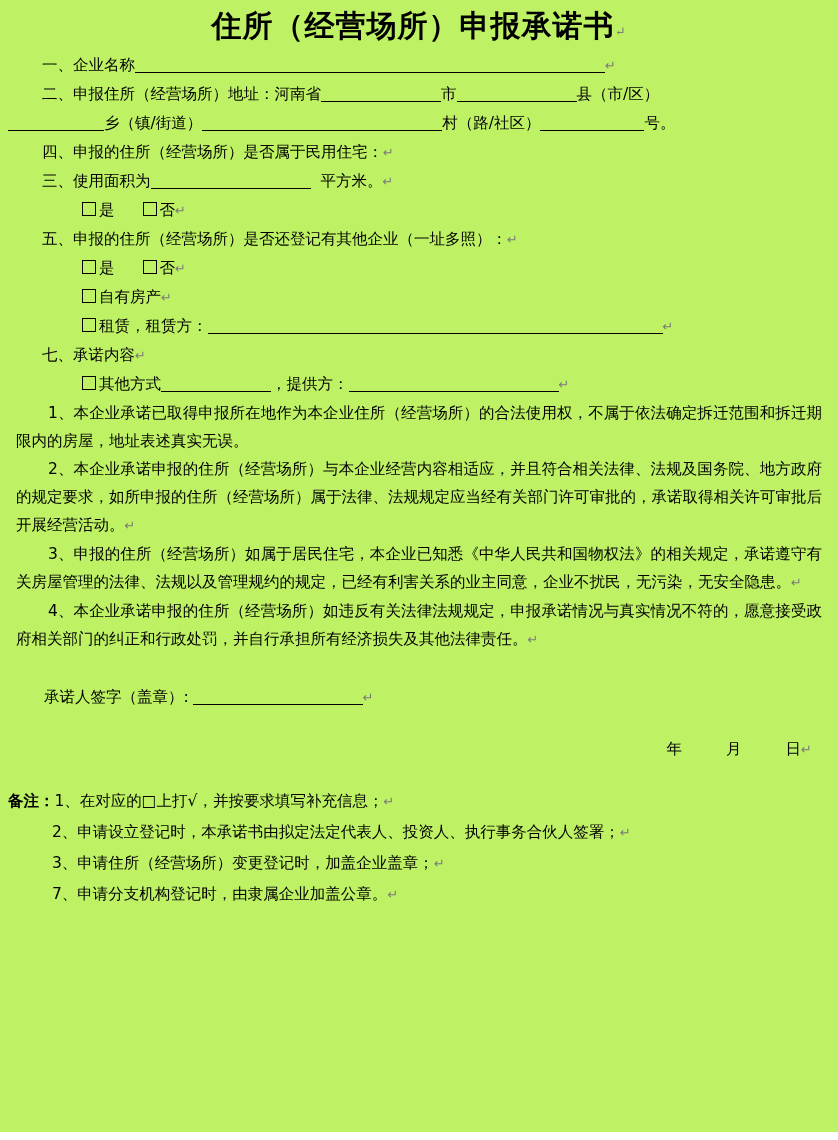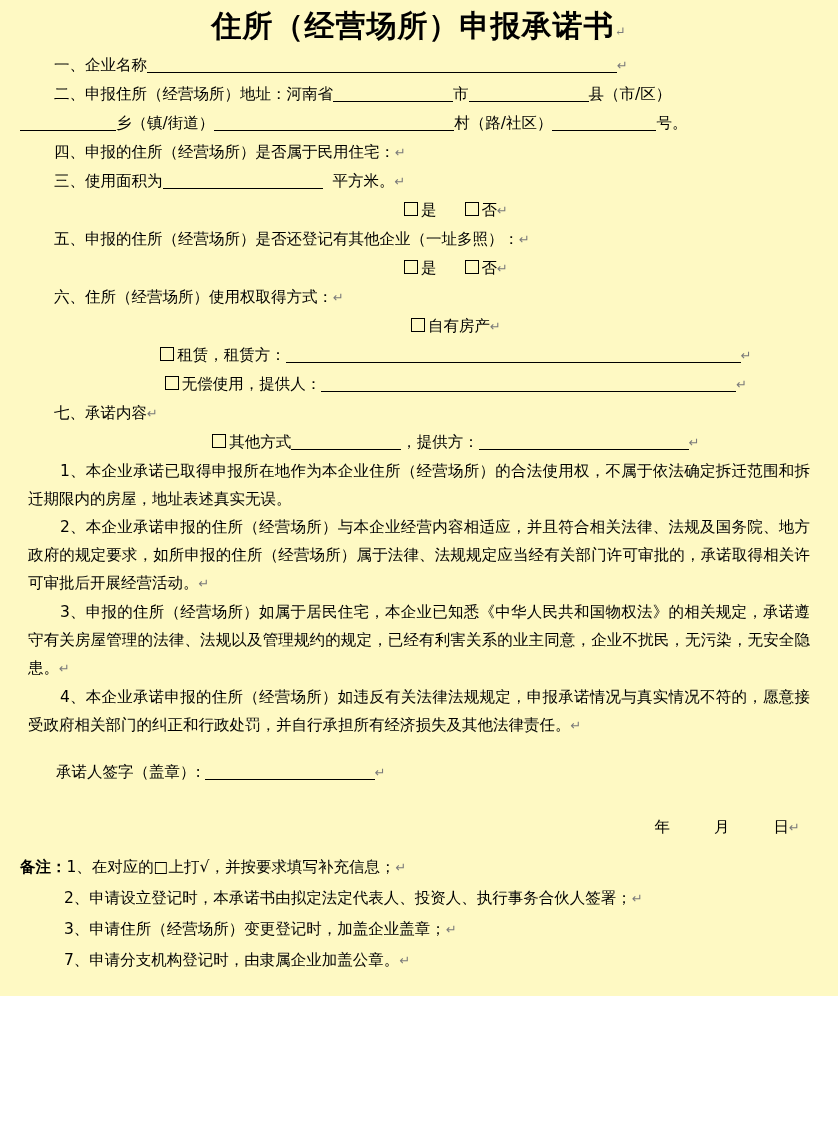--- a/index.html
+++ b/index.html
@@ -7,25 +7,25 @@
     padding: 0;
     background: #ffffff;
   }
   body {
     font-family: "DejaVu Sans", "Liberation Sans", sans-serif;
     color: #000000;
   }
   .page {
     position: relative;
     width: 838px;
-    height: 996px;
-    background: #fef9c3;
+    height: 1132px;
+    background: #bef264;
     overflow: hidden;
     box-sizing: border-box;
-    padding: 0 20px;
+    padding: 0 8px;
   }
   .title {
     text-align: center;
     font-family: "DejaVu Serif", "Liberation Serif", serif;
     font-weight: bold;
     font-size: 30px;
     letter-spacing: 1px;
     margin: 6px 0 4px 0;
     white-space: nowrap;
   }
@@ -34,21 +34,21 @@
     font-size: 13px;
     font-weight: normal;
     vertical-align: baseline;
   }
   .line {
     font-size: 15.5px;
     line-height: 29px;
     white-space: nowrap;
   }
   .ind1 { padding-left: 34px; }
-  .ind2 { padding-left: 74px; text-align: center; }
+  .ind2 { padding-left: 74px; }
   .ind3 { padding-left: 0px; }
   .para {
     font-size: 15.5px;
     line-height: 28px;
     text-indent: 32px;
     padding-left: 8px;
     padding-right: 8px;
     text-align: justify;
   }
   .u {
@@ -61,38 +61,38 @@
     display: inline-block;
     width: 12px;
     height: 12px;
     border: 1px solid #000;
     vertical-align: -1px;
     margin-right: 3px;
   }
   .gap { display: inline-block; }
   .sig {
     font-size: 15.5px;
-    line-height: 29px;
+    line-height: 23px;
     padding-left: 36px;
-    margin-top: 18px;
+    margin-top: 32px;
     white-space: nowrap;
   }
   .datel {
     font-size: 15.5px;
     line-height: 29px;
     margin-top: 26px;
     padding-right: 18px;
     text-align: right;
     white-space: nowrap;
   }
   .remark-head {
     font-size: 15.5px;
     line-height: 30px;
     font-weight: bold;
-    margin-top: 10px;
+    margin-top: 22px;
     white-space: nowrap;
   }
   .remark-head .normal { font-weight: normal; }
   .remark-item {
     font-size: 15.5px;
     line-height: 30px;
     padding-left: 44px;
     white-space: nowrap;
   }
 </style>
@@ -130,35 +130,29 @@
   </div>
 
   <div class="line ind1">
     <span>五、申报的住所（经营场所）是否还登记有其他企业（一址多照）：</span><span class="pilcrow">↵</span>
   </div>
 
   <div class="line ind2">
     <span class="box"></span><span>是</span><span class="gap" style="width:28px"></span><span class="box"></span><span>否</span><span class="pilcrow">↵</span>
   </div>
 
-  <div class="line ind1">
-    <span>六、住所（经营场所）使用权取得方式：</span><span class="pilcrow">↵</span>
-  </div>
 
   <div class="line ind2">
     <span class="box"></span><span>自有房产</span><span class="pilcrow">↵</span>
   </div>
 
   <div class="line ind2">
     <span class="box"></span><span>租赁，租赁方：</span><span class="u" style="width:455px"></span><span class="pilcrow">↵</span>
   </div>
 
-  <div class="line ind2">
-    <span class="box"></span><span>无偿使用，提供人：</span><span class="u" style="width:415px"></span><span class="pilcrow">↵</span>
-  </div>
 
   <div class="line ind1">
     <span>七、承诺内容</span><span class="pilcrow">↵</span>
   </div>
 
   <div class="line ind2">
     <span class="box"></span><span>其他方式</span><span class="u" style="width:110px"></span><span>，提供方：</span><span class="u" style="width:210px"></span><span class="pilcrow">↵</span>
   </div>
 
   <div class="para"><span>1、本企业承诺已取得申报所在地作为本企业住所（经营场所）的合法使用权，不属于依法确定拆迁范围和拆迁期限内的房屋，地址表述真实无误。</span></div>

